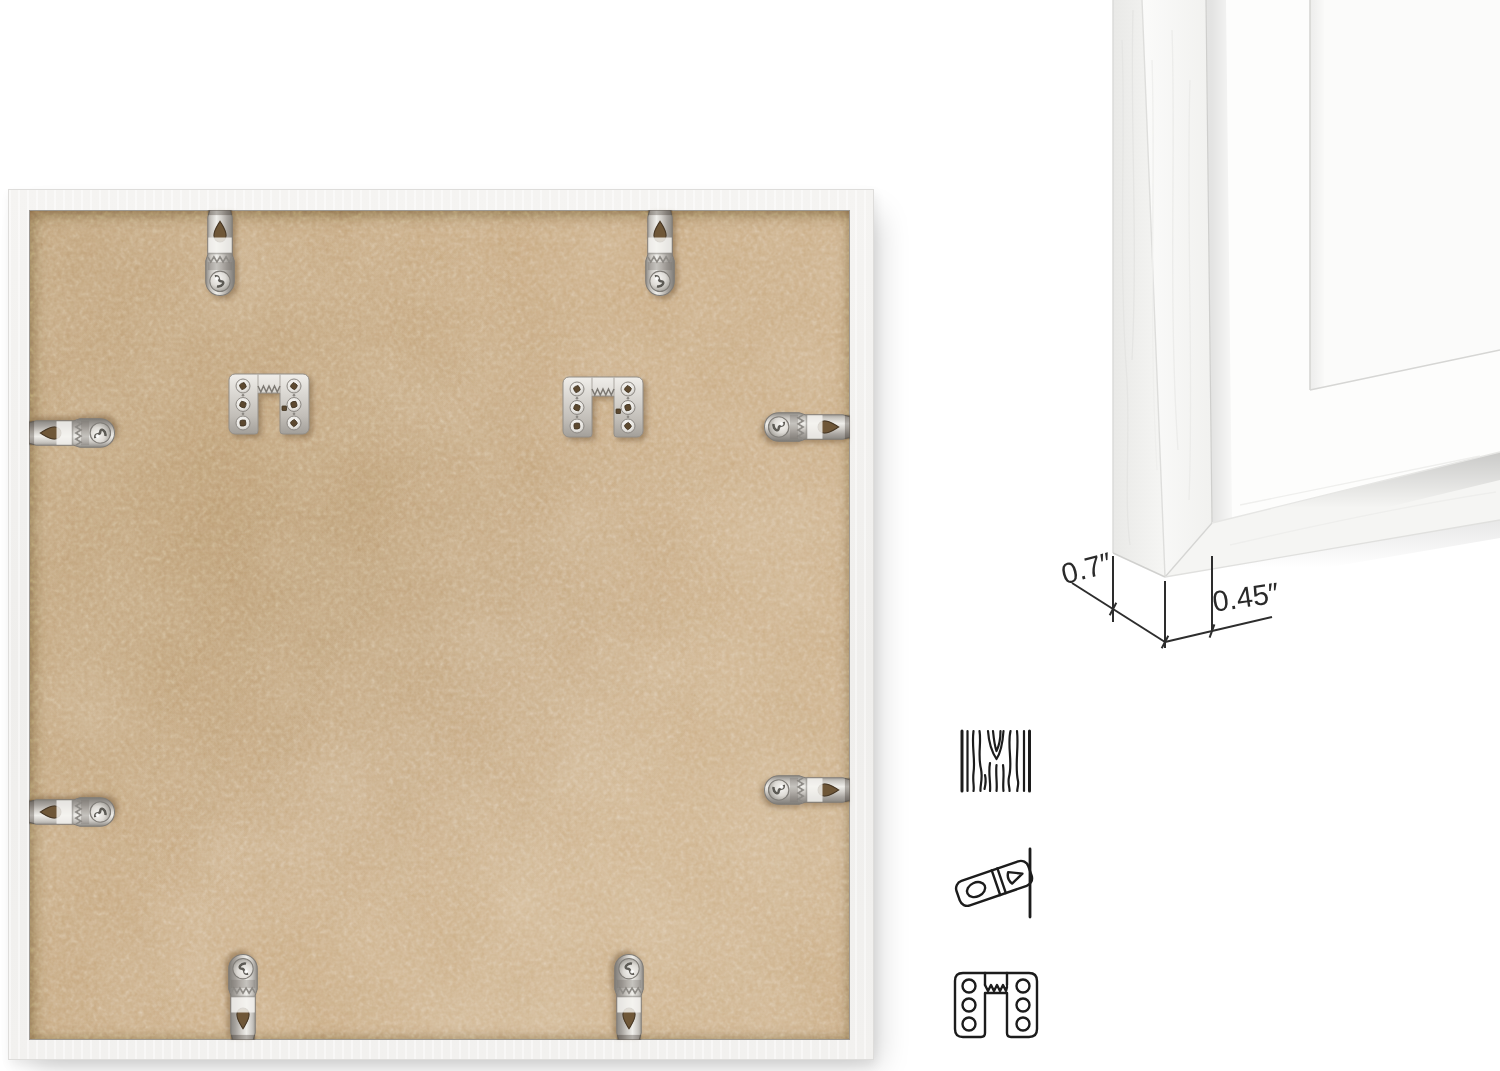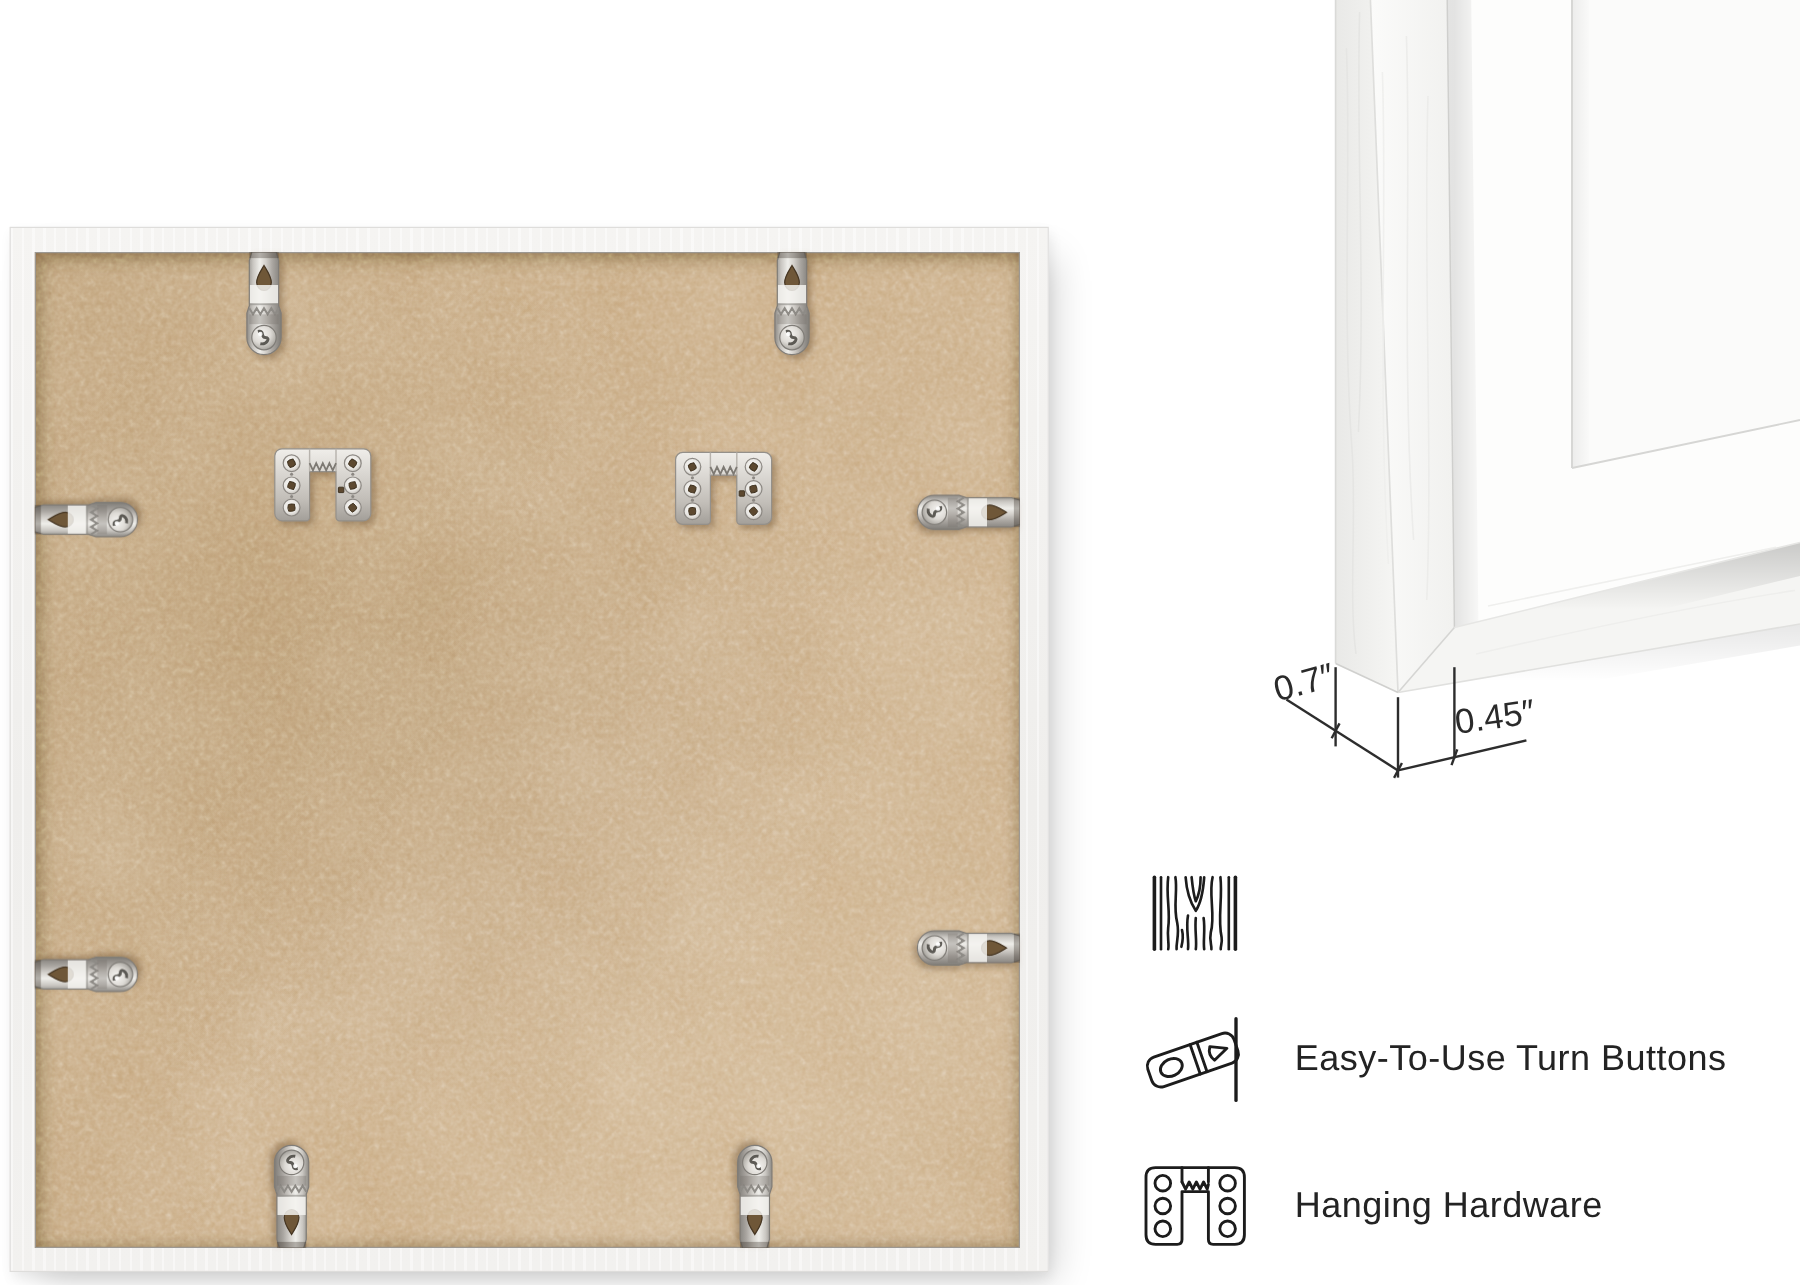--- a/index.html
+++ b/index.html
@@ -296,34 +296,32 @@
           <line x1="82" y1="5" x2="82" y2="73" stroke-width="2.8"></line>
           <g transform="rotate(-19 82 27)">
             <rect x="6" y="14" width="76" height="26" rx="8"></rect>
             <line x1="46" y1="14" x2="46" y2="40"></line>
             <line x1="52" y1="14" x2="52" y2="40"></line>
             <ellipse cx="25" cy="27" rx="9.5" ry="7" transform="rotate(-6 25 27)"></ellipse>
             <path d="M61 21 L74 27 L61 33 Q57 27 61 21 Z"></path>
           </g>
         </svg>
       </div>
-      <span class="feature-label">Easy-To-Use Turn Buttons</span>
     </div>
 
     <div class="feature-row">
       <div class="feature-icon-cell">
         <svg class="licon" width="88" height="70" viewBox="0 0 88 70" stroke-width="2.4">
           <path d="M11 3 H77 Q85 3 85 11 V59 Q85 67 77 67 H59 Q55 67 55 63 V23 H33 V63 Q33 67 29 67 H11 Q3 67 3 59 V11 Q3 3 11 3 Z"></path>
           <path d="M33 3 V15 M55 3 V15"></path>
           <path d="M33 15 L36 21 L39 15 L42 21 L45 15 L48 21 L51 15 L54 21 L55 17"></path>
           <circle cx="17" cy="16" r="6.5"></circle>
             <circle cx="17" cy="35" r="6.5"></circle>
             <circle cx="17" cy="54" r="6.5"></circle>
           <circle cx="71" cy="16" r="6.5"></circle>
             <circle cx="71" cy="35" r="6.5"></circle>
             <circle cx="71" cy="54" r="6.5"></circle>
         </svg>
       </div>
-      <span class="feature-label">Hanging Hardware</span>
     </div>
 
   </div>
 </div>
 
 </body></html>

